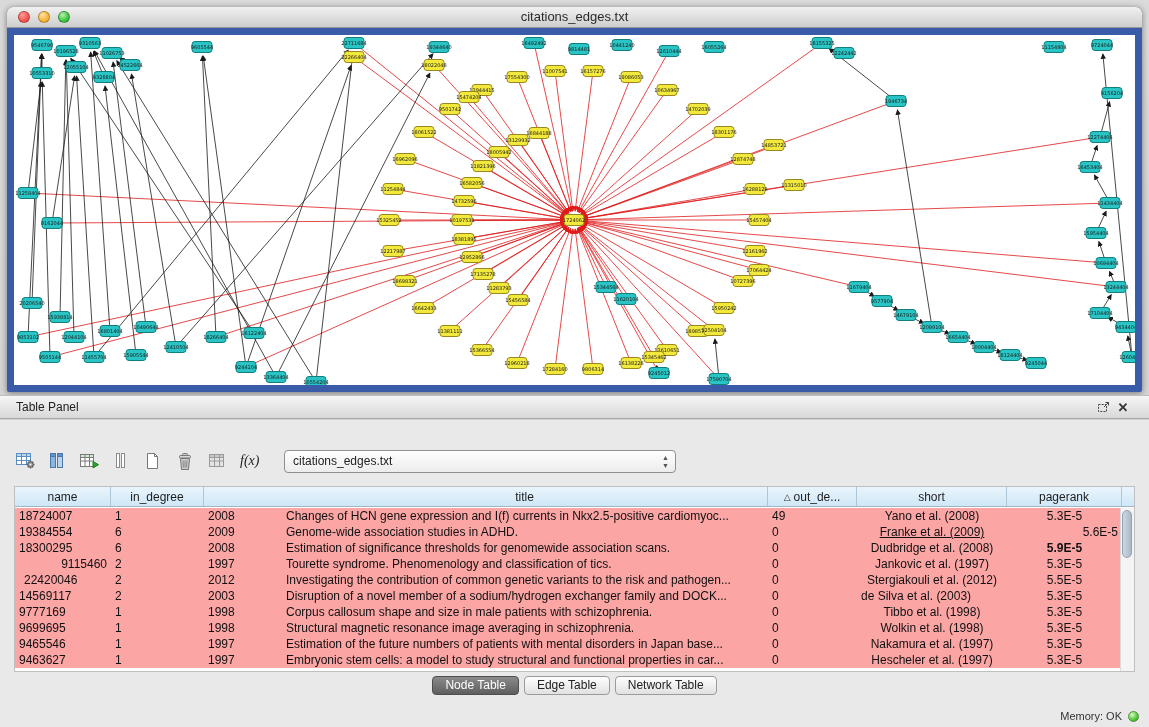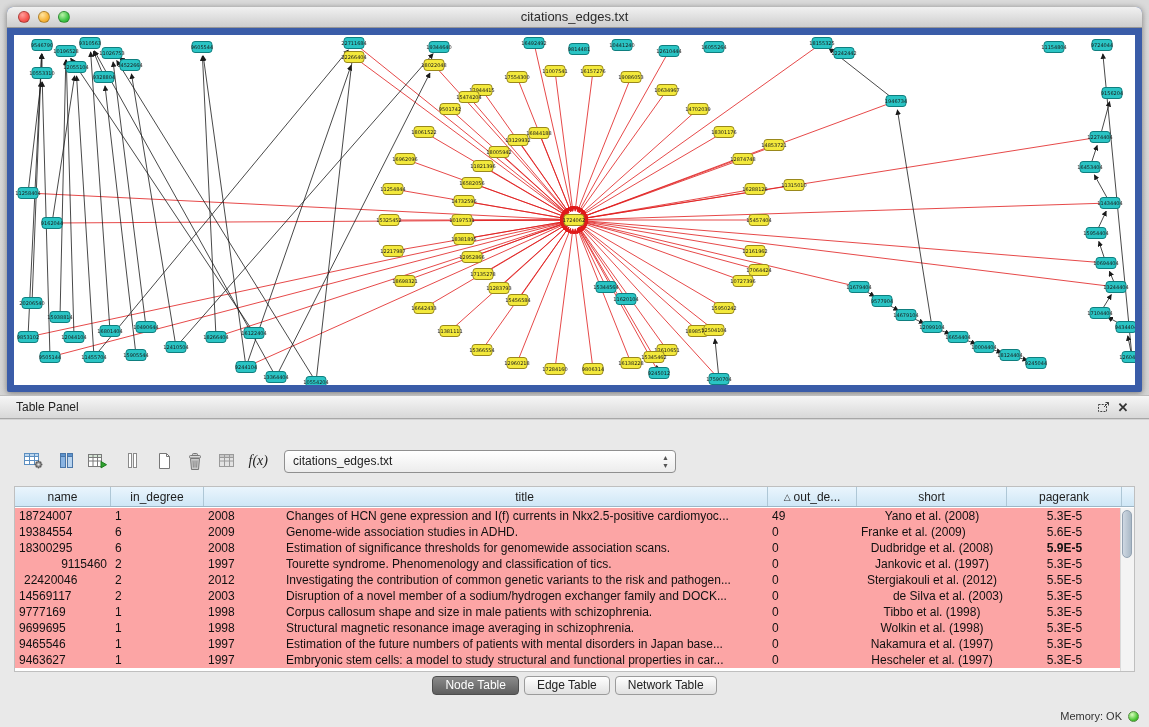--- a/index.html
+++ b/index.html
@@ -25,21 +25,21 @@
   .panel-header { position:absolute; top:395px; left:0; width:1149px; height:24px;
     background:linear-gradient(#f6f6f6,#d8d8d8); border-top:1px solid #bdbdbd; border-bottom:1px solid #a7a7a7;
     display:flex; align-items:center; padding:0 16px; font-size:12px; color:#222; }
   .panel-header .spacer { flex:1; }
   .panel-hbtn { width:20px; height:16px; display:flex; align-items:center; justify-content:center; color:#333;
     background:transparent; border:0; font-size:13px; font-weight:bold; }
 
   .panel-body { position:absolute; top:420px; left:0; width:1149px; height:307px; background:#e9e9e9; }
 
   .toolbar { position:absolute; top:445px; left:16px; height:32px; display:flex; align-items:center; gap:4px; }
-  .tbtn { width:28px; height:28px; display:flex; align-items:center; justify-content:flex-end; background:transparent; border:0; }
+  .tbtn { width:28px; height:28px; display:flex; align-items:center; justify-content:flex-start; background:transparent; border:0; }
   .fx { font-family:"Liberation Serif", serif; font-style:italic; font-size:14px; color:#222; }
   .combo { margin-left:12px; width:392px; height:23px; border:1px solid #8f8f8f; border-radius:4px;
     background:linear-gradient(#ffffff,#ececec); display:flex; align-items:center; font-size:12px; color:#222;
     padding-left:8px; position:relative; }
   .combo .arrows { position:absolute; right:6px; top:3px; display:flex; flex-direction:column; line-height:8px;
     font-size:7px; color:#555; }
 
   .table-wrap { position:absolute; top:486px; left:14px; width:1121px; height:186px; background:#fff;
     border:1px solid #bfbfbf; overflow:hidden; }
   .thead { display:flex; height:20px; background:linear-gradient(#eaf5fd,#cfe7f6); border-bottom:1px solid #9db6c6; }
@@ -779,22 +779,22 @@
           <div class="td" style="width: 89px; text-align: left;">49</div>
           <div class="td" style="width: 150px; text-align: center;">Yano et al. (2008)</div>
           <div class="td" style="width: 115px; text-align: center;">5.3E-5</div>
         </div>
         <div class="tr">
           <div class="td" style="width: 96px; text-align: left;">19384554</div>
           <div class="td" style="width: 93px; text-align: left;">6</div>
           <div class="td" style="width: 78px; text-align: left;">2009</div>
           <div class="td" style="width: 486px; text-align: left;">Genome-wide association studies in ADHD.</div>
           <div class="td" style="width: 89px; text-align: left;">0</div>
-          <div class="td" style="width: 150px; ">Franke et al. (2009)</div>
-          <div class="td" style="width: 115px; text-align: center;">5.6E-5</div>
+          <div class="td" style="width: 150px; text-align: center; text-decoration: underline;">Franke et al. (2009)</div>
+          <div class="td" style="width: 115px; text-align: right;">5.6E-5</div>
         </div>
         <div class="tr">
           <div class="td" style="width: 96px; text-align: left;">18300295</div>
           <div class="td" style="width: 93px; text-align: left;">6</div>
           <div class="td" style="width: 78px; text-align: left;">2008</div>
           <div class="td" style="width: 486px; text-align: left;">Estimation of significance thresholds for genomewide association scans.</div>
           <div class="td" style="width: 89px; text-align: left;">0</div>
           <div class="td" style="width: 150px; text-align: center;">Dudbridge et al. (2008)</div>
           <div class="td" style="width: 115px; text-align: center; font-weight: bold;">5.9E-5</div>
         </div>
@@ -815,21 +815,21 @@
           <div class="td" style="width: 89px; text-align: left;">0</div>
           <div class="td" style="width: 150px; text-align: center;">Stergiakouli et al. (2012)</div>
           <div class="td" style="width: 115px; text-align: center;">5.5E-5</div>
         </div>
         <div class="tr">
           <div class="td" style="width: 96px; text-align: left;">14569117</div>
           <div class="td" style="width: 93px; text-align: left;">2</div>
           <div class="td" style="width: 78px; text-align: left;">2003</div>
           <div class="td" style="width: 486px; text-align: left;">Disruption of a novel member of a sodium/hydrogen exchanger family and DOCK...</div>
           <div class="td" style="width: 89px; text-align: left;">0</div>
-          <div class="td" style="width: 150px; text-align: right;">de Silva et al. (2003)</div>
+          <div class="td" style="width: 150px; text-align: left;">de Silva et al. (2003)</div>
           <div class="td" style="width: 115px; text-align: center;">5.3E-5</div>
         </div>
         <div class="tr">
           <div class="td" style="width: 96px; text-align: left;">9777169</div>
           <div class="td" style="width: 93px; text-align: left;">1</div>
           <div class="td" style="width: 78px; text-align: left;">1998</div>
           <div class="td" style="width: 486px; text-align: left;">Corpus callosum shape and size in male patients with schizophrenia.</div>
           <div class="td" style="width: 89px; text-align: left;">0</div>
           <div class="td" style="width: 150px; text-align: center;">Tibbo et al. (1998)</div>
           <div class="td" style="width: 115px; text-align: center;">5.3E-5</div>

